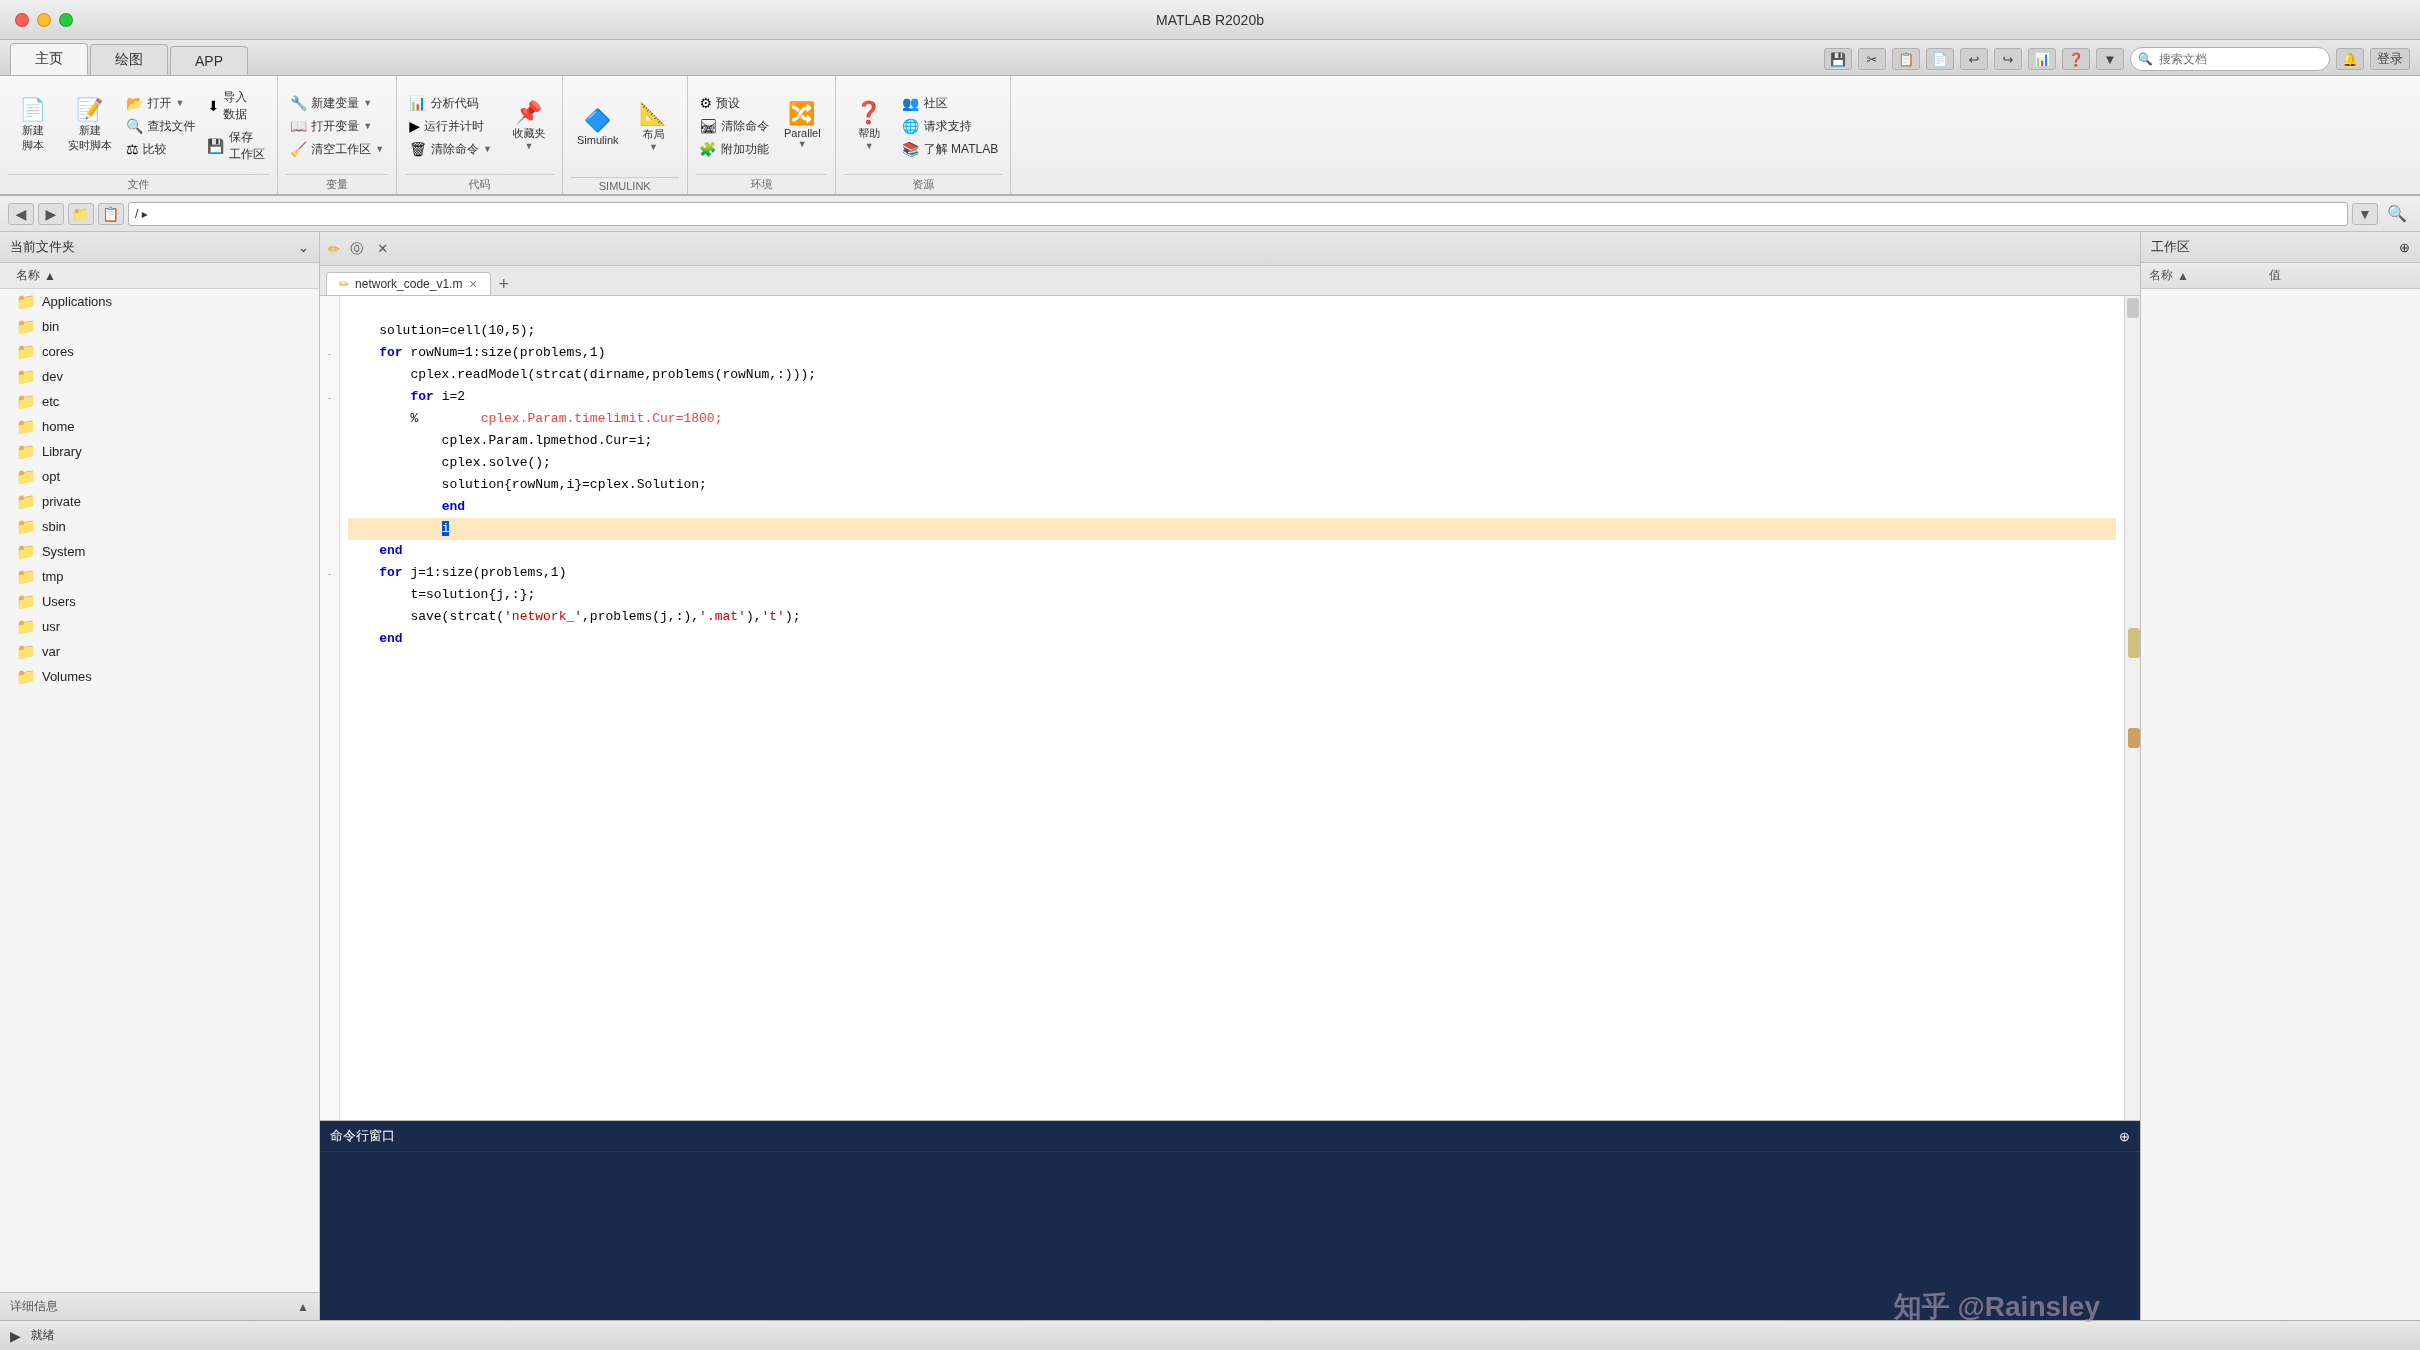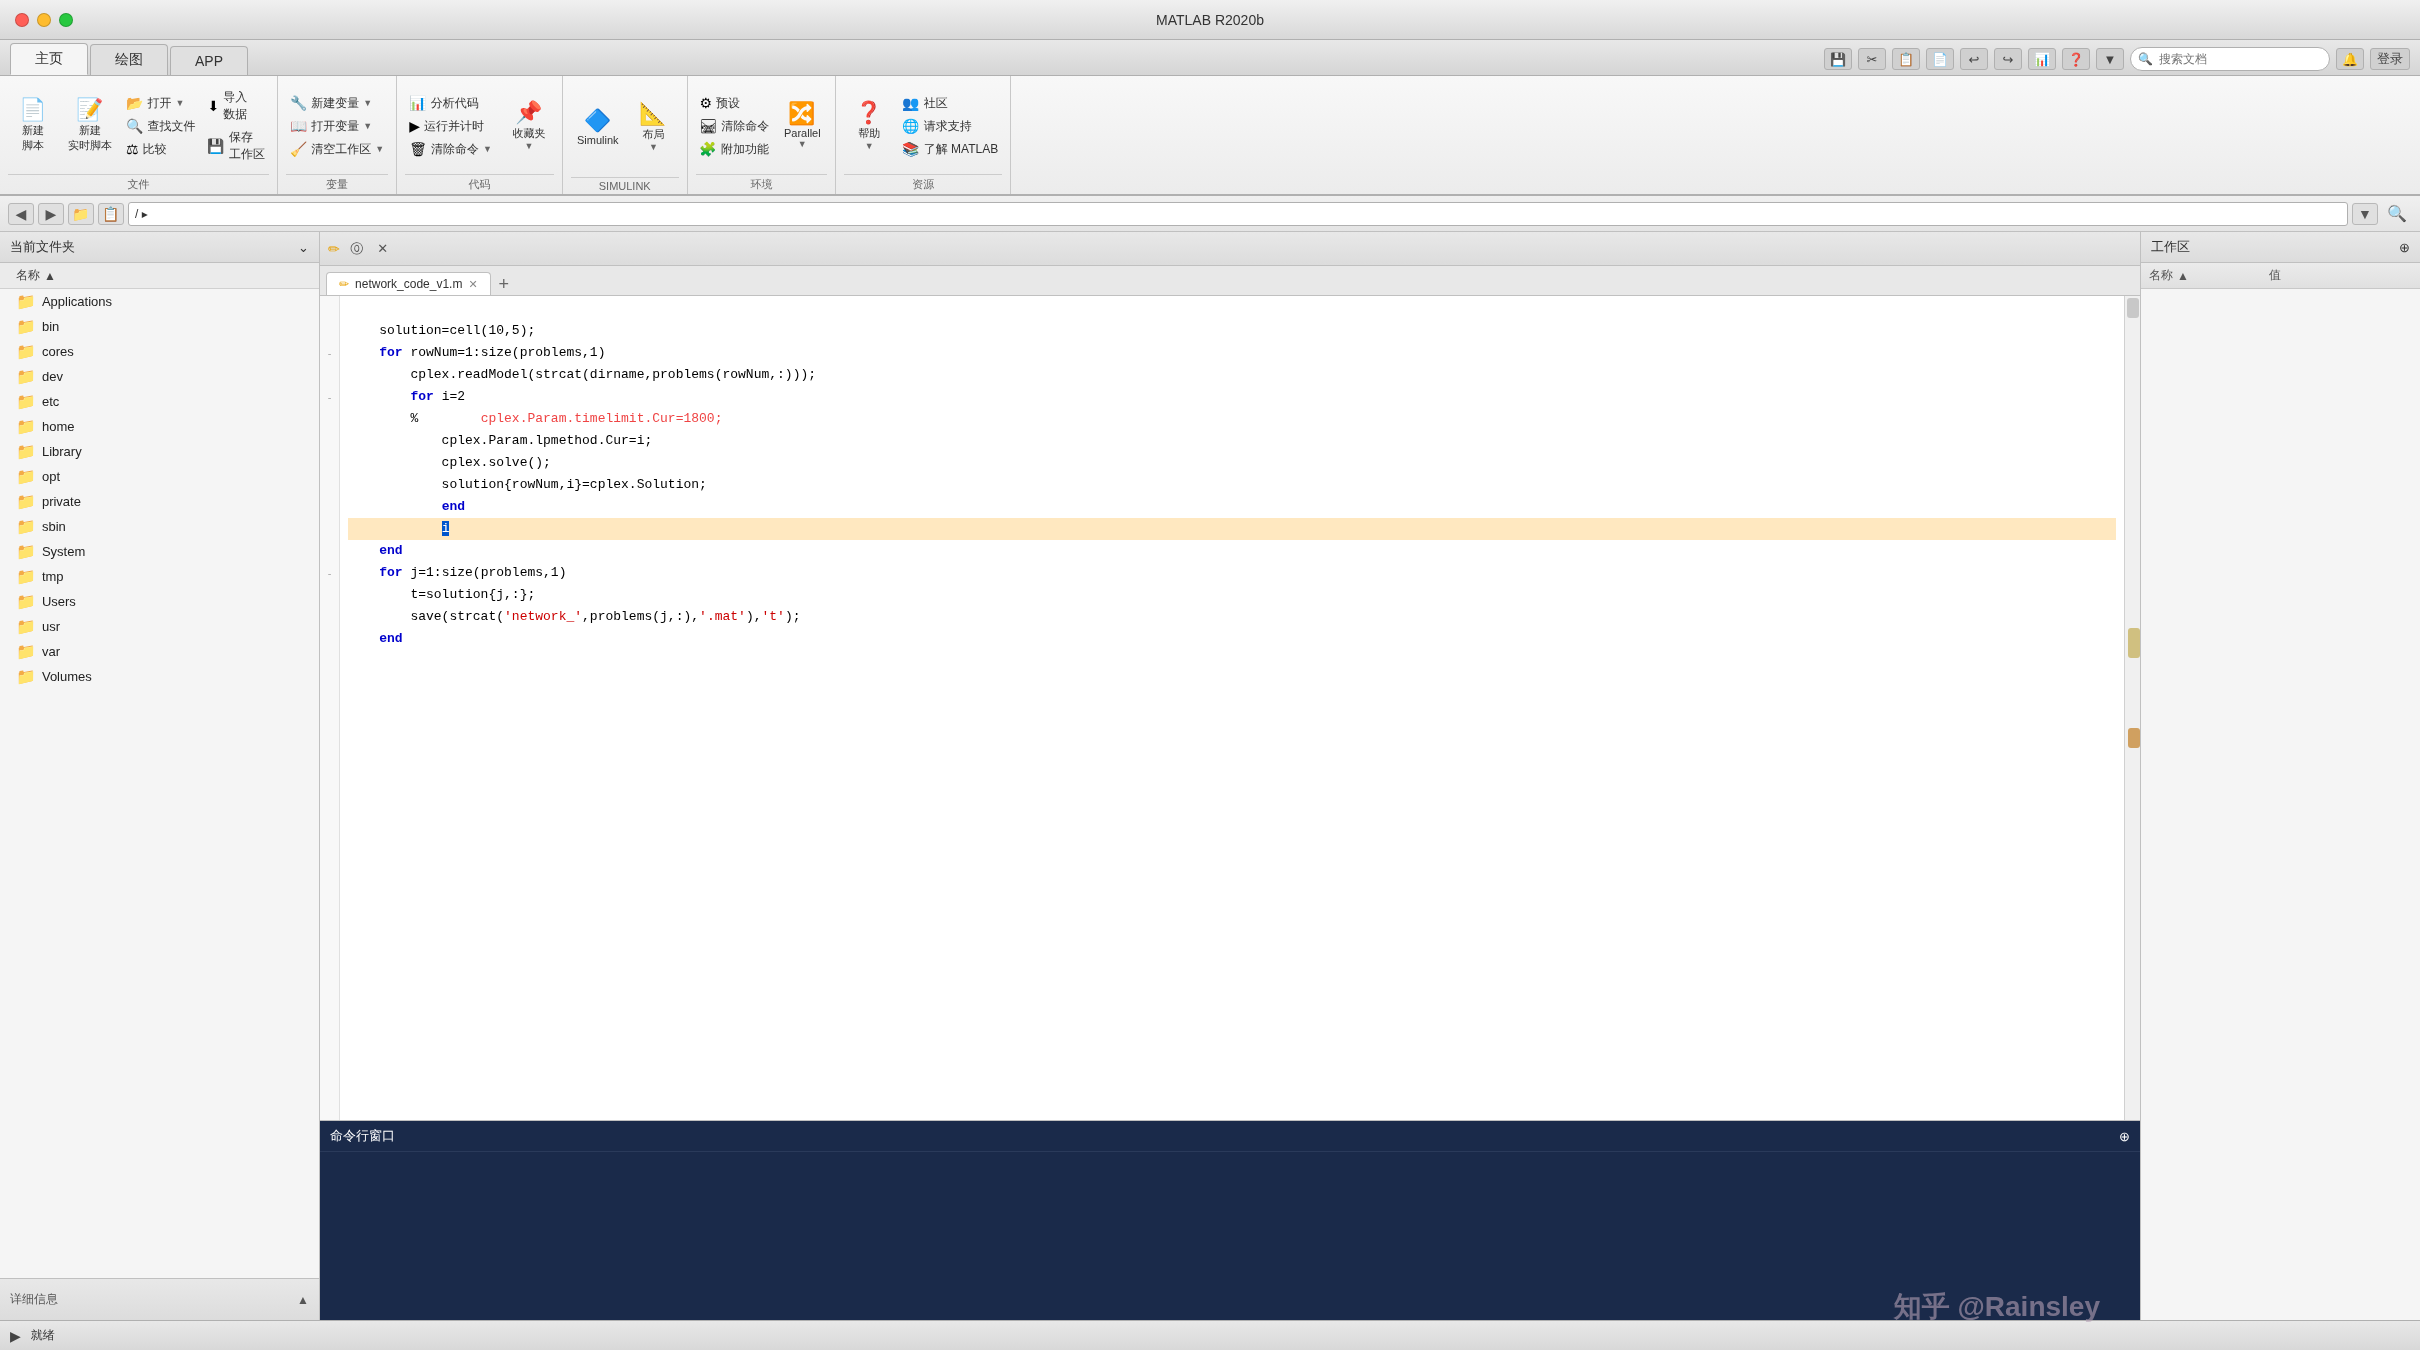--- a/index.html
+++ b/index.html
@@ -214,21 +214,21 @@
       align-items: center;
       padding: 3px 8px 3px 16px;
       cursor: pointer;
       gap: 6px;
       font-size: 13px;
       color: #222;
     }
     .folder-icon { font-size: 16px; color: #f0c040; }
     .file-panel-footer {
       background: linear-gradient(to bottom, #e8e8e8, #dcdcdc);
-      padding: 12px 10px;
+      padding: 5px 10px;
       font-size: 12px;
       color: #555;
       border-top: 1px solid #c0c0c0;
       display: flex;
       align-items: center;
       justify-content: space-between;
     }
     .editor-header {
       background: linear-gradient(to bottom, #e8e8e8, #dcdcdc);
       height: 34px;

